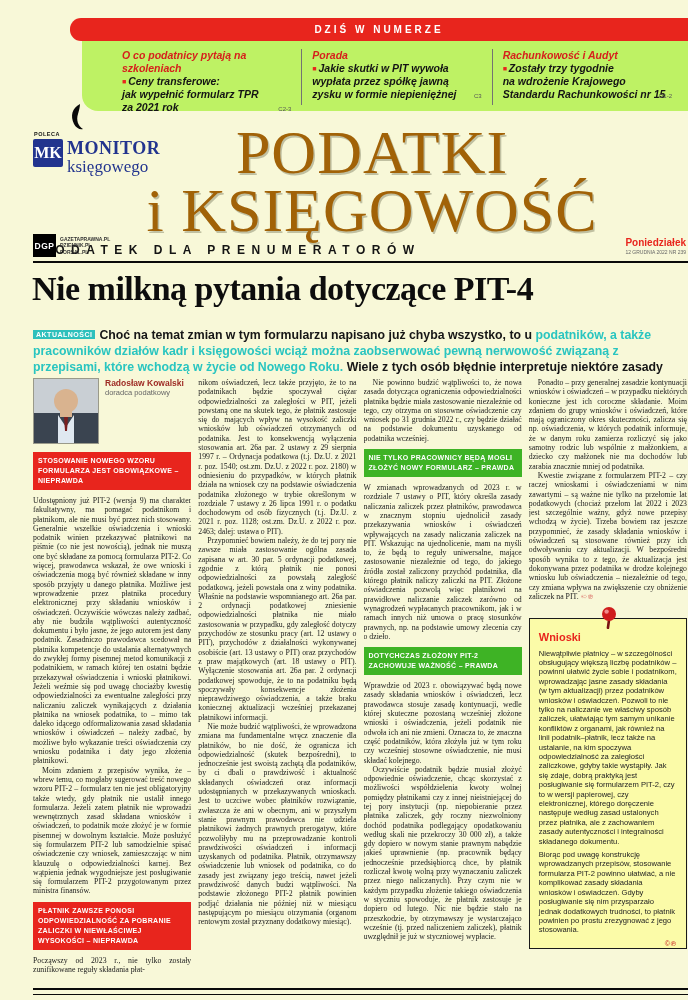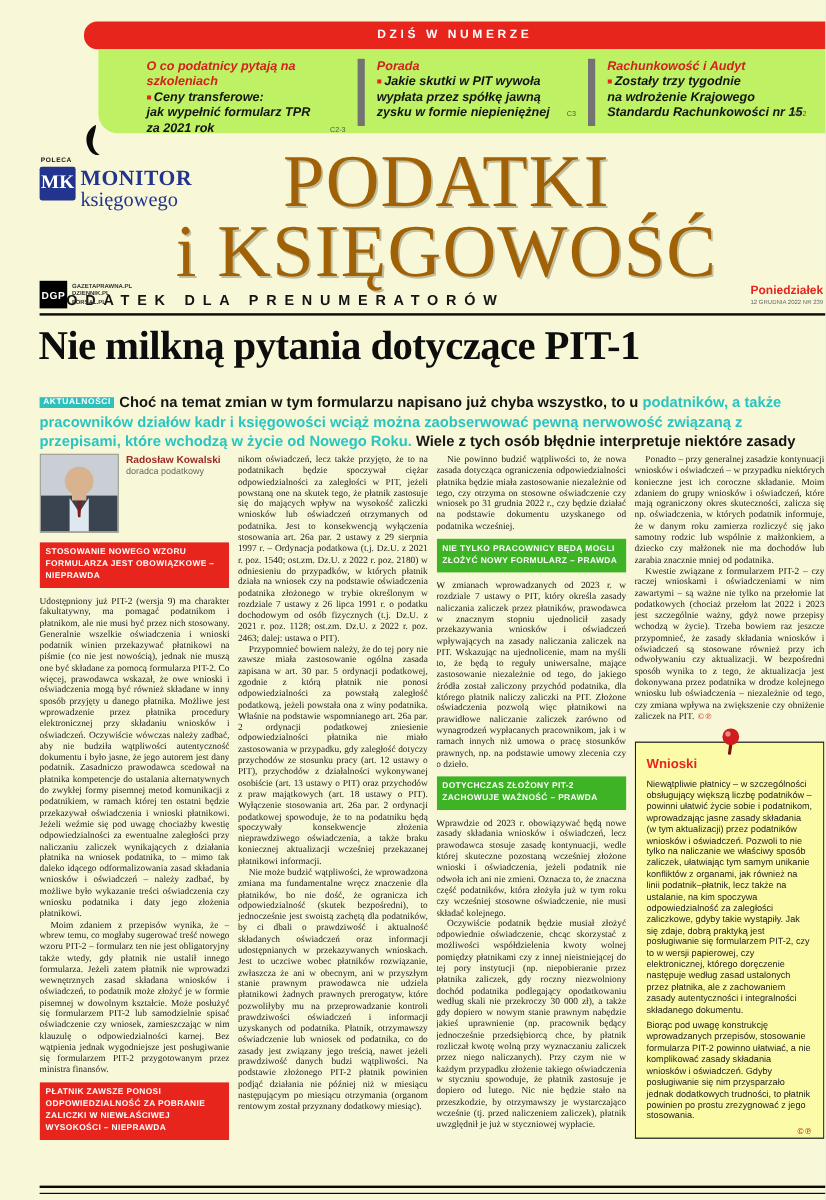--- a/index.html
+++ b/index.html
@@ -4,21 +4,21 @@
 <style>
   html,body{margin:0;padding:0;background:#e8e8e0;}
   .page{position:relative;width:688px;height:1000px;margin:0 auto;background:#f8f8d8;overflow:hidden;
         font-family:"Liberation Sans",sans-serif;color:#111;}
   
   .todaybar{position:absolute;left:70px;right:0;top:18px;height:23px;background:#e8251d;
             border-radius:11px 0 0 11px;display:flex;align-items:center;justify-content:center;}
   .todaybar span{color:#fff;font-weight:bold;font-size:10px;letter-spacing:3px;text-align:center;}
   .todaypanel{position:absolute;left:70px;right:0;top:41px;height:70px;background:#bef264;
               border-radius:0 0 0 16px;display:flex;padding:8px 6px 6px 40px;box-sizing:border-box;margin-left:12px;}
-  .teaser{flex:1;padding:0 10px;border-left:6px solid #737373;}
+  .teaser{flex:1;padding:0 10px;border-left:1px solid #737373;}
   .teaser:first-child{border-left:none;padding-left:0;}
   .teaser .th{color:#d6201c;font-weight:bold;font-style:italic;font-size:10.5px;line-height:13px;}
   .teaser .tb{font-weight:bold;font-style:italic;font-size:10.5px;line-height:13px;color:#141414;white-space:pre-line;}
   .teaser .bullet{color:#e8251d;font-size:7px;vertical-align:1px;font-style:normal;}
   .teaser .ref{display:block;text-align:right;font-size:6px;color:#555;font-style:normal;margin-top:-8px;}
   .flourish{position:absolute;left:70px;top:104px;}
   
   .poleca{position:absolute;left:34px;top:131px;font-size:5.5px;font-weight:bold;letter-spacing:.5px;}
   .mklogo{position:absolute;left:33px;top:139px;display:flex;align-items:flex-start;}
   .mksq{width:30px;height:28px;background:#22348e;color:#fff;display:flex;align-items:center;justify-content:center;
@@ -132,21 +132,21 @@
         <div>DZIENNIK.PL</div>
         <div>FORSAL.PL</div>
       </div>
   </div>
   <div class="dateblock">
     <div class="weekday">Poniedziałek</div>
     <div class="dateline">12 GRUDNIA 2022 NR 239</div>
   </div>
   <div class="rule-mast"></div>
 
-  <div class="headline">Nie milkną pytania dotyczące PIT-1</div>
+  <div class="headline">Nie milkną pytania dotyczące PIT-4</div>
   <div class="lead">
     <span class="badge">AKTUALNOŚCI</span><span>Choć na temat zmian w tym formularzu napisano już chyba wszystko, to u </span><span class="hl">podatników, a także pracowników działów kadr i księgowości wciąż można zaobserwować pewną nerwowość związaną z przepisami, które wchodzą w życie od Nowego Roku.</span><span> Wiele z tych osób błędnie interpretuje niektóre zasady</span>
   </div>
 
   <div class="cols">
     <div class="col">
         <div class="authorcard">
           <div class="photo"><svg width="64" height="64" viewBox="0 0 64 64">
               <rect width="64" height="64" fill="#c9cfd4"></rect>
               <rect y="34" width="64" height="30" fill="#3a4450"></rect>
@@ -157,20 +157,21 @@
             </svg></div>
           <div class="authmeta">
             <div class="authname">Radosław Kowalski</div>
             <div class="authrole">doradca podatkowy</div>
           </div>
         </div>
         <div class="kbox red">STOSOWANIE NOWEGO WZORU FORMULARZA JEST OBOWIĄZKOWE – NIEPRAWDA</div>
         <p>Udostępniony już PIT-2 (wersja 9) ma charakter fakultatywny, ma pomagać podatnikom i płatnikom, ale nie musi być przez nich stosowany. Generalnie wszelkie oświadczenia i wnioski podatnik winien przekazywać płatnikowi na piśmie (co nie jest nowością), jednak nie muszą one być składane za pomocą formularza PIT-2. Co więcej, prawodawca wskazał, że owe wnioski i oświadczenia mogą być również składane w inny sposób przyjęty u danego płatnika. Możliwe jest wprowadzenie przez płatnika procedury elektronicznej przy składaniu wniosków i oświadczeń. Oczywiście wówczas należy zadbać, aby nie budziła wątpliwości autentyczność dokumentu i było jasne, że jego autorem jest dany podatnik. Zasadniczo prawodawca scedował na płatnika kompetencje do ustalania alternatywnych do zwykłej formy pisemnej metod komunikacji z podatnikiem, w ramach której ten ostatni będzie przekazywał oświadczenia i wnioski płatnikowi. Jeżeli weźmie się pod uwagę chociażby kwestię odpowiedzialności za ewentualne zaległości przy naliczaniu zaliczek wynikających z działania płatnika na wniosek podatnika, to – mimo tak daleko idącego odformalizowania zasad składania wniosków i oświadczeń – należy zadbać, by możliwe było wykazanie treści oświadczenia czy wniosku podatnika i daty jego złożenia płatnikowi.</p>
         <p class="indent">Moim zdaniem z przepisów wynika, że – wbrew temu, co mogłaby sugerować treść nowego wzoru PIT-2 – formularz ten nie jest obligatoryjny także wtedy, gdy płatnik nie ustalił innego formularza. Jeżeli zatem płatnik nie wprowadzi wewnętrznych zasad składana wniosków i oświadczeń, to podatnik może złożyć je w formie pisemnej w dowolnym kształcie. Może posłużyć się formularzem PIT-2 lub samodzielnie spisać oświadczenie czy wniosek, zamieszczając w nim klauzulę o odpowiedzialności karnej. Bez wątpienia jednak wygodniejsze jest posługiwanie się formularzem PIT-2 przygotowanym przez ministra finansów.</p>
         <div class="kbox red">PŁATNIK ZAWSZE PONOSI ODPOWIEDZIALNOŚĆ ZA POBRANIE ZALICZKI W NIEWŁAŚCIWEJ WYSOKOŚCI – NIEPRAWDA</div>
+        <p>Począwszy od 2023 r., nie tylko zostały zunifikowane reguły składania płat-</p>
       </div>
     <div class="col">
         <p>nikom oświadczeń, lecz także przyjęto, że to na podatnikach będzie spoczywał ciężar odpowiedzialności za zaległości w PIT, jeżeli powstaną one na skutek tego, że płatnik zastosuje się do mających wpływ na wysokość zaliczki wniosków lub oświadczeń otrzymanych od podatnika. Jest to konsekwencją wyłączenia stosowania art. 26a par. 2 ustawy z 29 sierpnia 1997 r. – Ordynacja podatkowa (t.j. Dz.U. z 2021 r. poz. 1540; ost.zm. Dz.U. z 2022 r. poz. 2180) w odniesieniu do przypadków, w których płatnik działa na wniosek czy na podstawie oświadczenia podatnika złożonego w trybie określonym w rozdziale 7 ustawy z 26 lipca 1991 r. o podatku dochodowym od osób fizycznych (t.j. Dz.U. z 2021 r. poz. 1128; ost.zm. Dz.U. z 2022 r. poz. 2463; dalej: ustawa o PIT).</p>
         <p class="indent">Przypomnieć bowiem należy, że do tej pory nie zawsze miała zastosowanie ogólna zasada zapisana w art. 30 par. 5 ordynacji podatkowej, zgodnie z którą płatnik nie ponosi odpowiedzialności za powstałą zaległość podatkową, jeżeli powstała ona z winy podatnika. Właśnie na podstawie wspomnianego art. 26a par. 2 ordynacji podatkowej zniesienie odpowiedzialności płatnika nie miało zastosowania w przypadku, gdy zaległość dotyczy przychodów ze stosunku pracy (art. 12 ustawy o PIT), przychodów z działalności wykonywanej osobiście (art. 13 ustawy o PIT) oraz przychodów z praw majątkowych (art. 18 ustawy o PIT). Wyłączenie stosowania art. 26a par. 2 ordynacji podatkowej spowoduje, że to na podatniku będą spoczywały konsekwencje złożenia nieprawdziwego oświadczenia, a także braku koniecznej aktualizacji wcześniej przekazanej płatnikowi informacji.</p>
         <p class="indent">Nie może budzić wątpliwości, że wprowadzona zmiana ma fundamentalne wręcz znaczenie dla płatników, bo nie dość, że ogranicza ich odpowiedzialność (skutek bezpośredni), to jednocześnie jest swoistą zachętą dla podatników, by ci dbali o prawdziwość i aktualność składanych oświadczeń oraz informacji udostępnianych w przekazywanych wnioskach. Jest to uczciwe wobec płatników rozwiązanie, zwłaszcza że ani w obecnym, ani w przyszłym stanie prawnym prawodawca nie udziela płatnikowi żadnych prawnych prerogatyw, które pozwoliłyby mu na przeprowadzanie kontroli prawdziwości oświadczeń i informacji uzyskanych od podatnika. Płatnik, otrzymawszy oświadczenie lub wniosek od podatnika, co do zasady jest związany jego treścią, nawet jeżeli prawdziwość danych budzi wątpliwości. Na podstawie złożonego PIT-2 płatnik powinien podjąć działania nie później niż w miesiącu następującym po miesiącu otrzymania (organom rentowym został przyznany dodatkowy miesiąc).</p>
       </div>
     <div class="col">
         <p class="indent">Nie powinno budzić wątpliwości to, że nowa zasada dotycząca ograniczenia odpowiedzialności płatnika będzie miała zastosowanie niezależnie od tego, czy otrzyma on stosowne oświadczenie czy wniosek po 31 grudnia 2022 r., czy będzie działać na podstawie dokumentu uzyskanego od podatnika wcześniej.</p>
         <div class="kbox green">NIE TYLKO PRACOWNICY BĘDĄ MOGLI ZŁOŻYĆ NOWY FORMULARZ – PRAWDA</div>
         <p>W zmianach wprowadzanych od 2023 r. w rozdziale 7 ustawy o PIT, który określa zasady naliczania zaliczek przez płatników, prawodawca w znacznym stopniu ujednolicił zasady przekazywania wniosków i oświadczeń wpływających na zasady naliczania zaliczek na PIT. Wskazując na ujednolicenie, mam na myśli to, że będą to reguły uniwersalne, mające zastosowanie niezależnie od tego, do jakiego źródła został zaliczony przychód podatnika, dla którego płatnik naliczy zaliczki na PIT. Złożone oświadczenia pozwolą więc płatnikowi na prawidłowe naliczanie zaliczek zarówno od wynagrodzeń wypłacanych pracownikom, jak i w ramach innych niż umowa o pracę stosunków prawnych, np. na podstawie umowy zlecenia czy o dzieło.</p>

